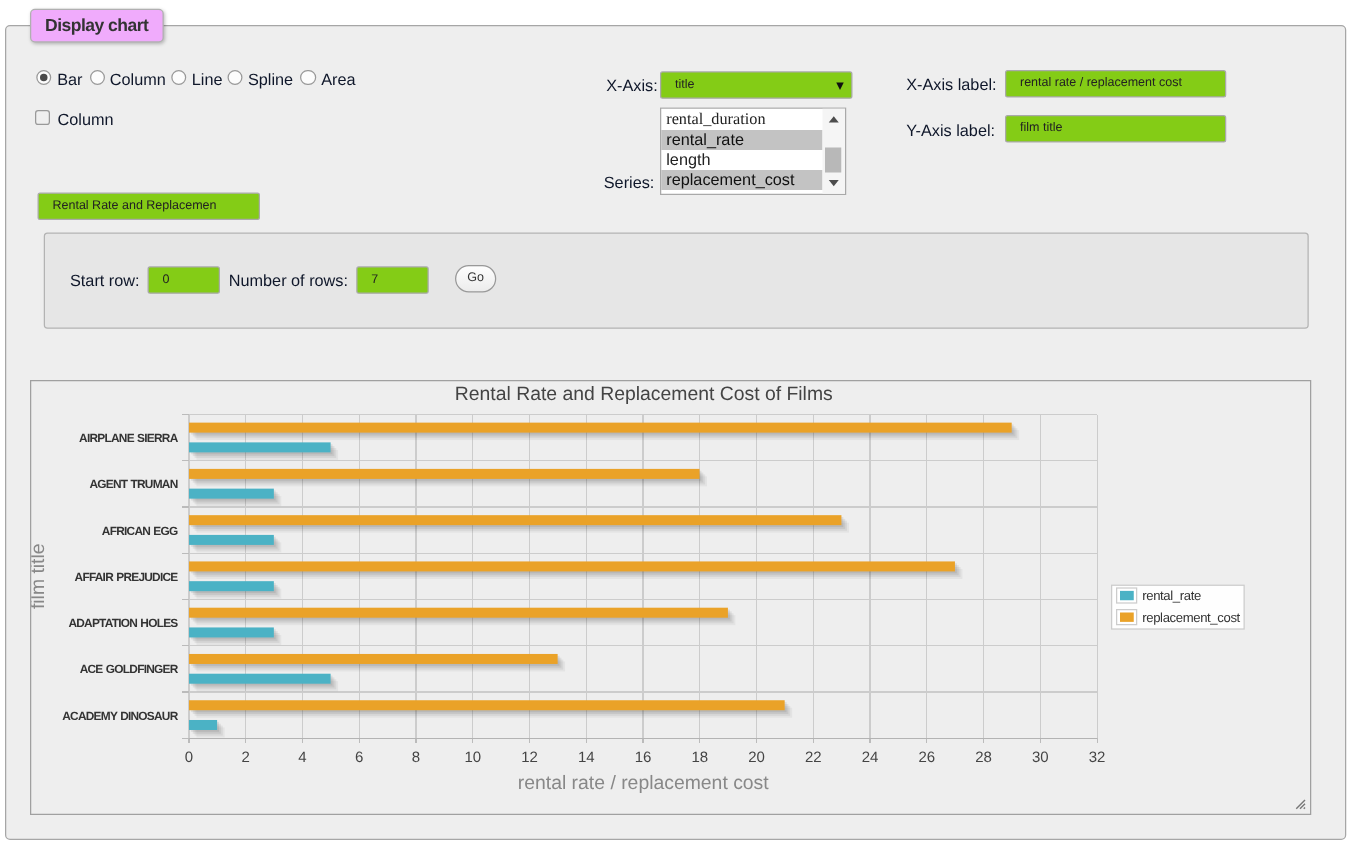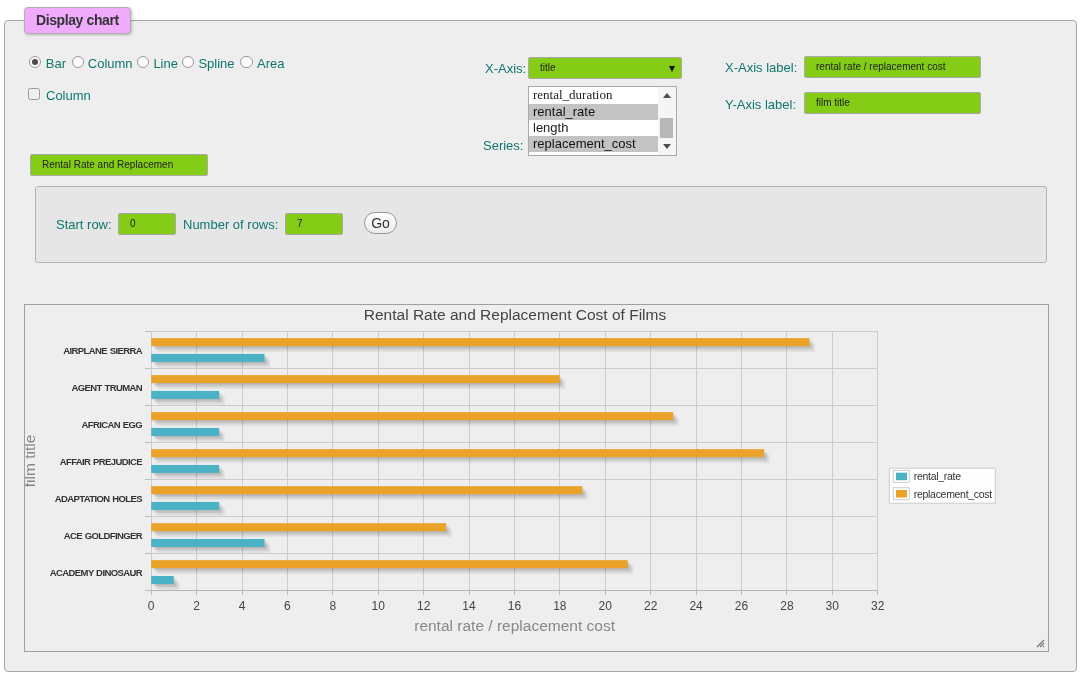--- a/index.html
+++ b/index.html
@@ -1,16 +1,16 @@
 <!DOCTYPE html>
 <html><head><meta charset="utf-8"><style>
 * { margin:0; padding:0; box-sizing:border-box; }
 body { width:1081px; height:681px; background:#ffffff; font-family:"Liberation Sans", sans-serif; position:relative; overflow:hidden; }
 .abs { position:absolute; }
-.lab { position:absolute; font-size:13px; color:#0f766e; white-space:nowrap; }
+.lab { position:absolute; font-size:13px; color:#0f172a; white-space:nowrap; }
 .inp { position:absolute; background:#84cc16; border:1px solid #a9a9a9; border-radius:2px; font-size:10px; color:#222; padding-left:11px; white-space:nowrap; overflow:hidden; line-height:20px; }
 .radio { position:absolute; width:12.5px; height:12.5px; border:1px solid #999; border-radius:50%; background:#fcfcfc; }
 .radio.on::after { content:""; position:absolute; left:2px; top:2px; width:6.5px; height:6.5px; border-radius:50%; background:#4a4a4a; }
 </style></head><body>
 
 <div class="abs" style="left:4px; top:20px; width:1073px; height:652px; background:#eeeeee; border:1px solid #a6a6a6; border-radius:4px;"></div>
 
 <div class="abs" style="left:24px; top:7px; background:#f0abfc; border:1px solid #b0b0b0; border-radius:4px; padding:4px 11px 5px 11px; font-size:14px; letter-spacing:-0.4px; font-weight:bold; color:#333; box-shadow:1px 1px 3px rgba(0,0,0,0.25);">Display chart</div>
 
 <div class="radio on" style="left:28.8px; top:55.5px;"></div>
@@ -50,21 +50,21 @@
 <div class="lab" style="left:725px; top:60px;">X-Axis label:</div>
 <div class="inp" style="left:804px; top:56px; width:177px; height:22px;">rental rate / replacement cost</div>
 <div class="lab" style="left:725px; top:97px;">Y-Axis label:</div>
 <div class="inp" style="left:804px; top:92px; width:177px; height:22px;">film title</div>
 
 <div class="abs" style="left:35px; top:185.5px; width:1012px; height:77px; background:#e6e6e6; border:1px solid #b3b3b3; border-radius:3px;"></div>
 <div class="lab" style="left:56px; top:217px;">Start row:</div>
 <div class="inp" style="left:118px; top:213px; width:58px; height:22px;">0</div>
 <div class="lab" style="left:183px; top:217px;">Number of rows:</div>
 <div class="inp" style="left:285px; top:213px; width:58px; height:22px;">7</div>
-<div class="abs" style="left:364px; top:212px; width:33px; height:22px; background:linear-gradient(#fefefe,#ececec); border:1px solid #999; border-radius:11px; font-size:14px; color:#333; text-align:center; line-height:20px;">Go</div>
+<div class="abs" style="left:364px; top:212px; width:33px; height:22px; background:linear-gradient(#fefefe,#ececec); border:1px solid #999; border-radius:11px; font-size:10px; color:#333; text-align:center; line-height:20px;">Go</div>
 
 <div class="abs" style="left:24px; top:304px; width:1025px; height:348px; background:#eeeeee; border:1px solid #a0a0a0;">
 <svg width="1025" height="348" viewBox="0 0 1025 348" xmlns="http://www.w3.org/2000/svg" style="position:absolute;left:0;top:0">
       <g stroke="#cccccc" stroke-width="1" shape-rendering="crispEdges">
         <line x1="126.20" y1="26.60" x2="126.20" y2="285.70"></line>
         <line x1="171.61" y1="26.60" x2="171.61" y2="285.70"></line>
         <line x1="217.01" y1="26.60" x2="217.01" y2="285.70"></line>
         <line x1="262.42" y1="26.60" x2="262.42" y2="285.70"></line>
         <line x1="307.82" y1="26.60" x2="307.82" y2="285.70"></line>
         <line x1="353.23" y1="26.60" x2="353.23" y2="285.70"></line>

